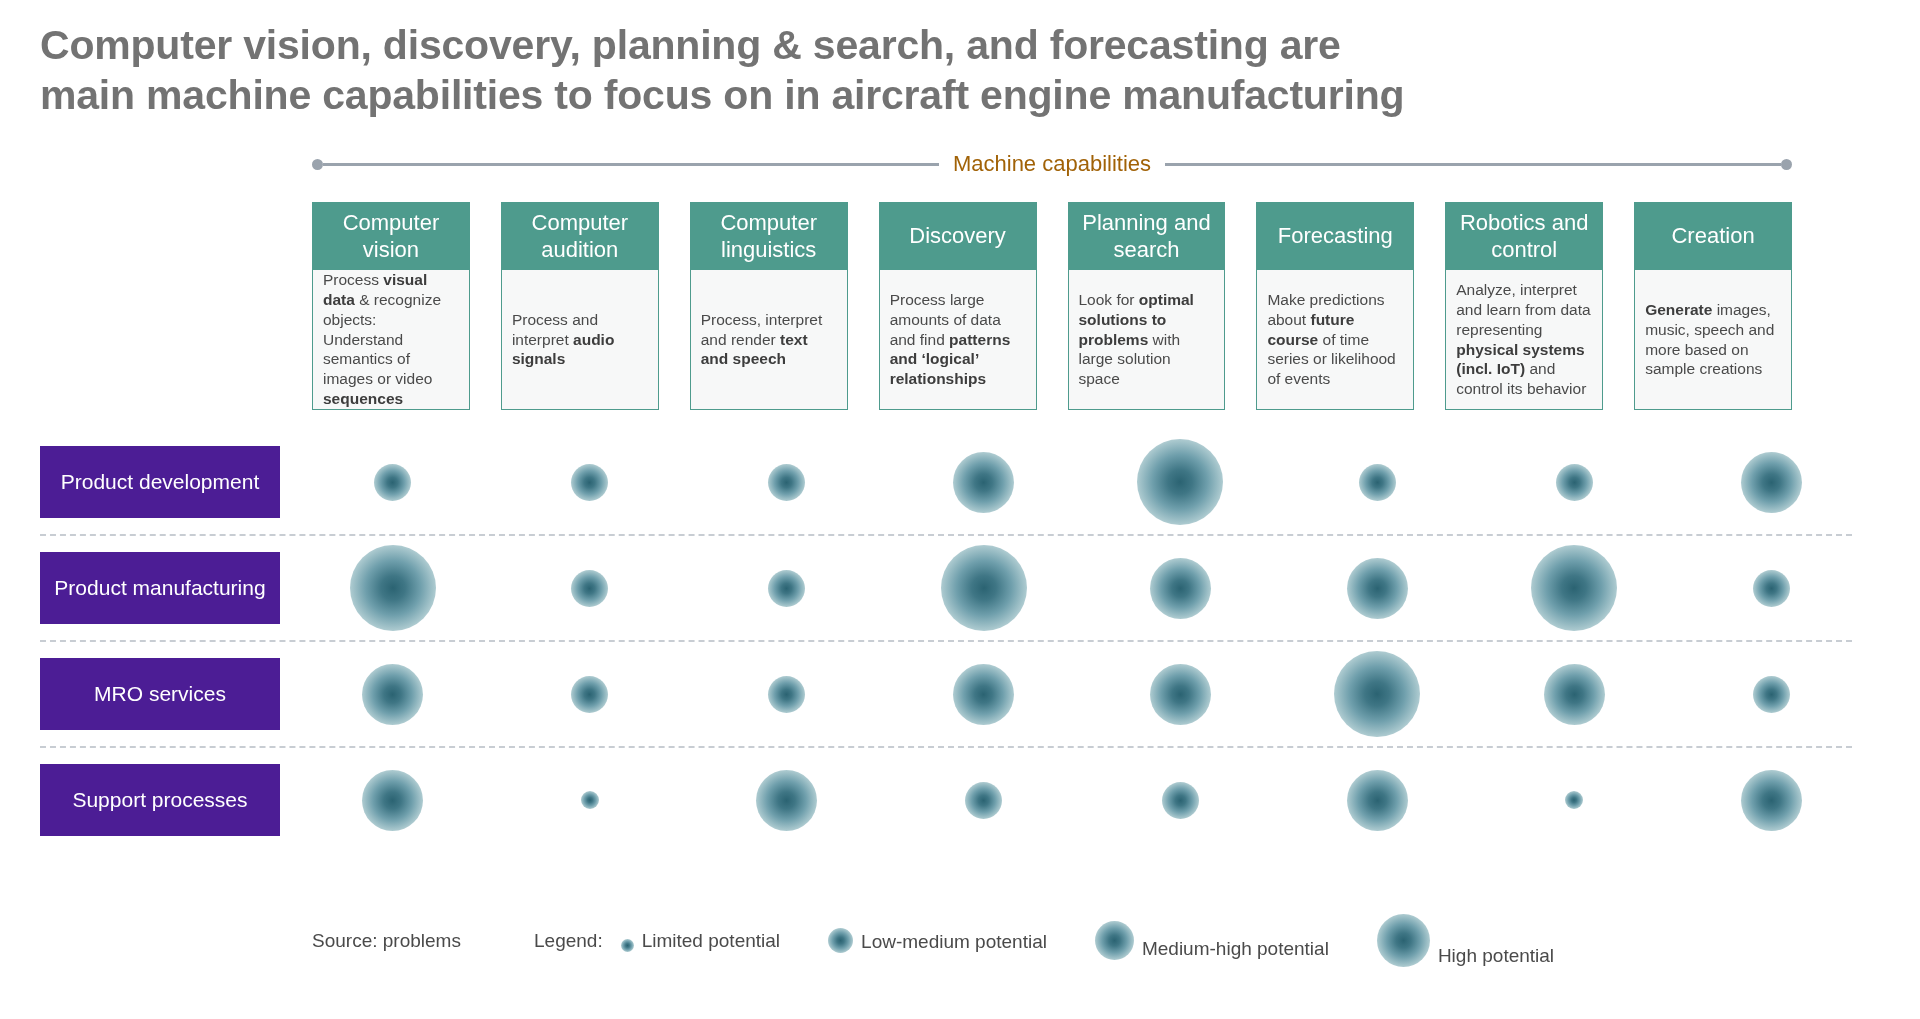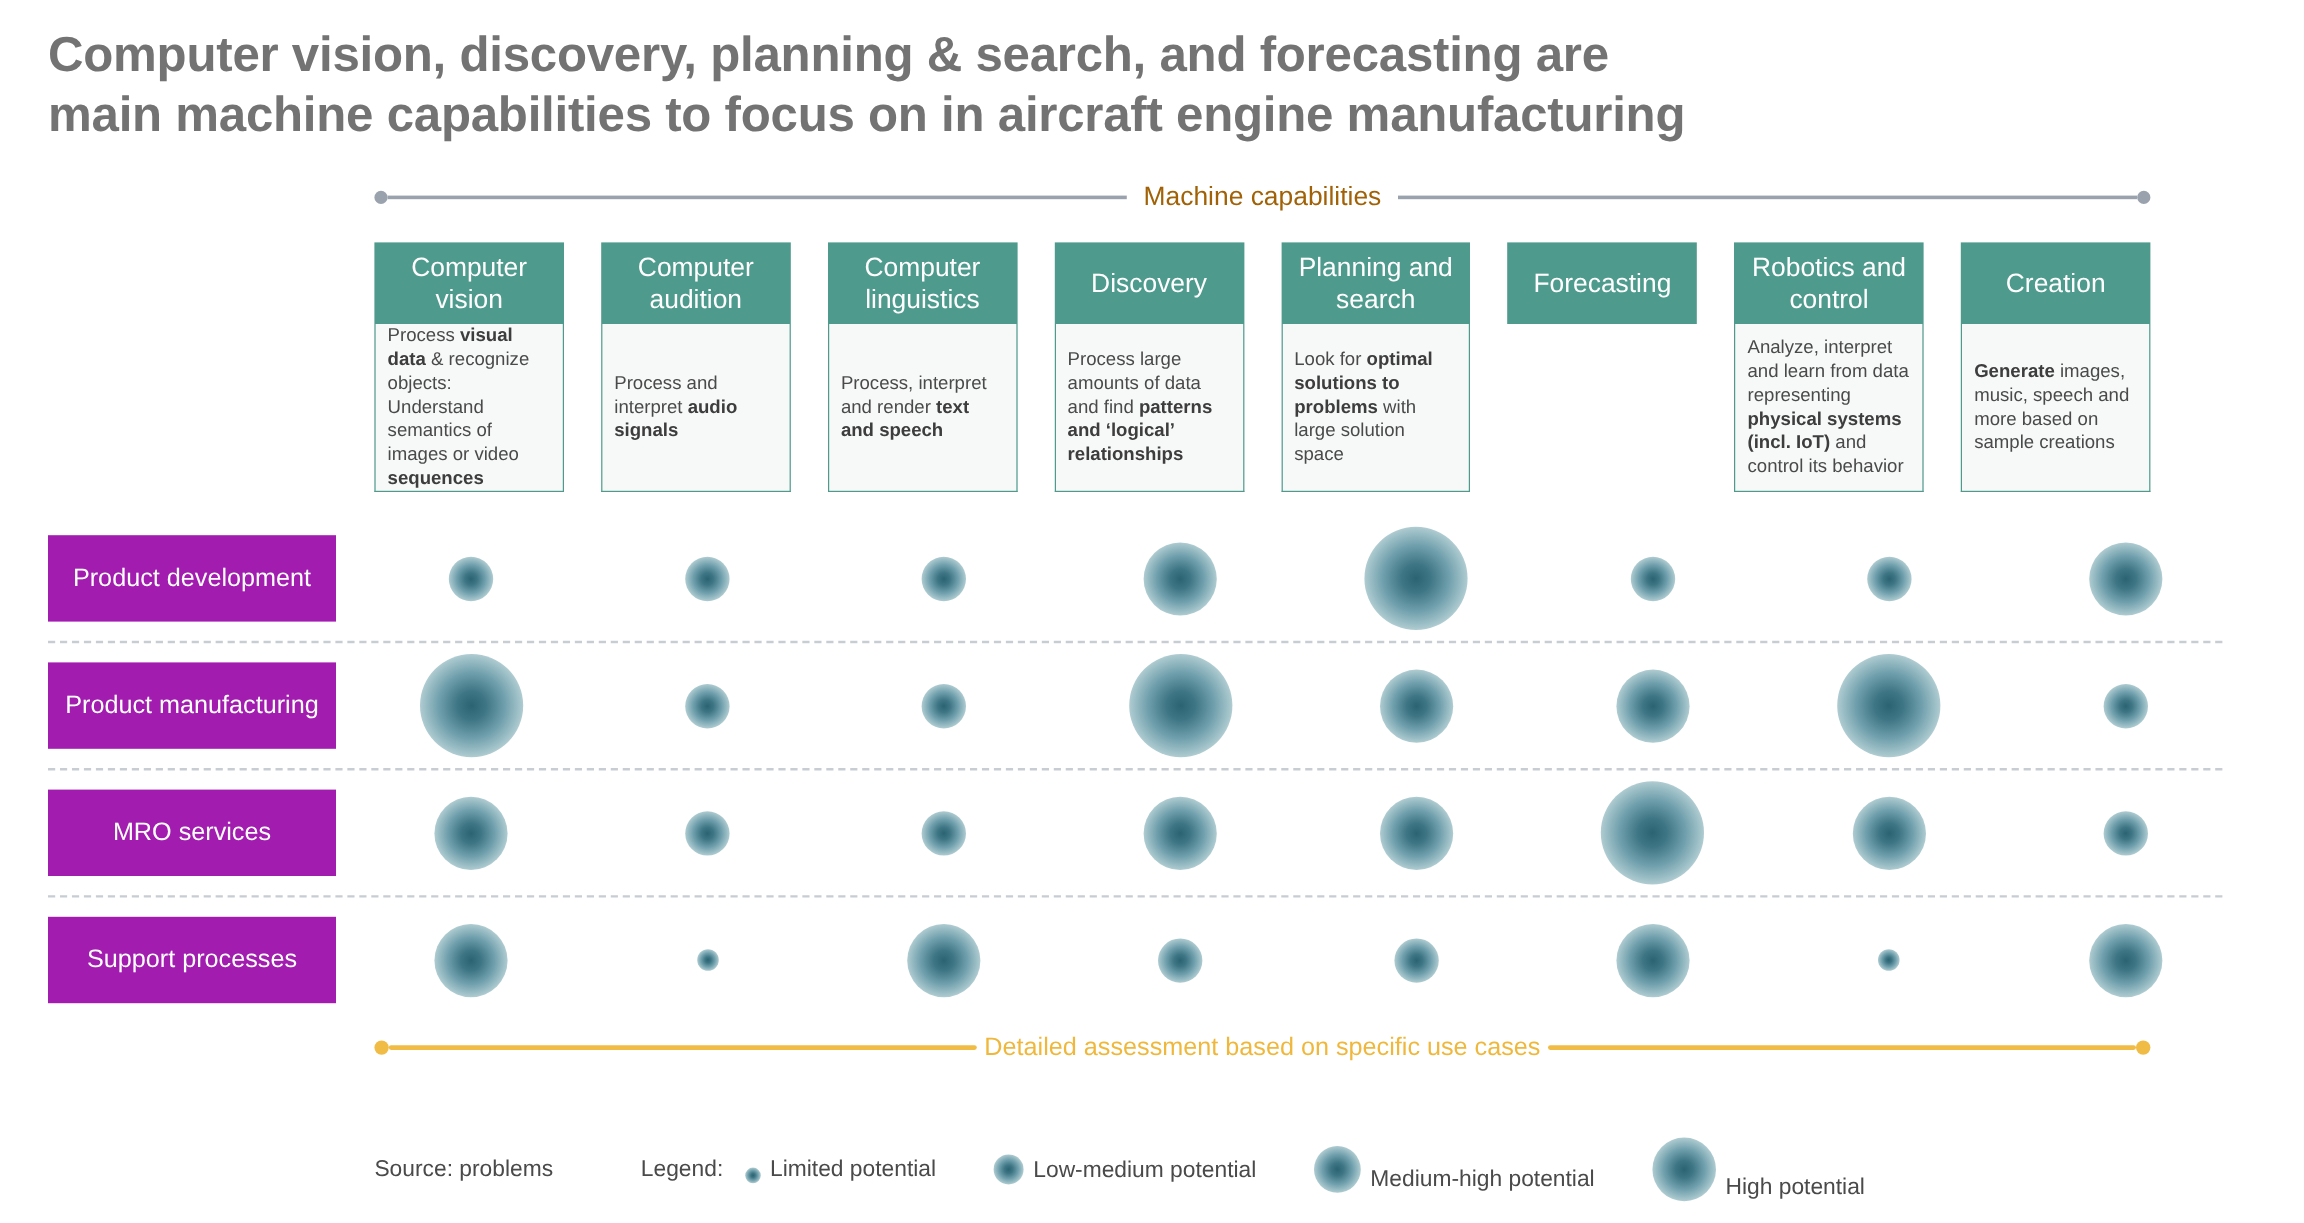--- a/index.html
+++ b/index.html
@@ -33,21 +33,21 @@
     height: 140px; background: #f7f8f8; border: 1px solid #4e9b8d; border-top: none;
     color: #4a4a4a; font-size: 15.5px; line-height: 1.28; padding: 8px 10px;
     display: flex; align-items: center;
   }
   .capability-desc b { color: #3d3d3d; }
 
   
   .matrix-area { margin-left: 40px; width: 1812px; margin-top: 20px; }
   .matrix-row { display: flex; align-items: center; height: 104px; }
   .row-label {
-    width: 240px; height: 72px; background: #a21caf; color: #ffffff;
+    width: 240px; height: 72px; background: #4c1d95; color: #ffffff;
     display: flex; align-items: center; justify-content: center; text-align: center;
     font-size: 21px; line-height: 1.3; padding: 0 10px;
   }
   .cells { flex: 1; display: flex; gap: 35px; margin-left: 32px; }
   .bubble-cell { flex: 1; display: flex; align-items: center; justify-content: center; }
   .row-divider { border-top: 2px dashed #c8cdd3; width: 1812px; }
 
   .bubble {
     border-radius: 50%;
     background: radial-gradient(circle, #2b6372 0%, #3f7685 20%, #6f9fac 45%,
@@ -117,20 +117,23 @@
           </div>
         </div>
         <div class="capability-column">
           <div class="capability-header">Planning and search</div>
           <div class="capability-desc">
             <span><span>Look for </span><b>optimal solutions to problems</b><span> with large solution space</span></span>
           </div>
         </div>
         <div class="capability-column">
           <div class="capability-header">Forecasting</div>
+          <div class="capability-desc">
+            <span><span>Make predictions about </span><b>future course</b><span> of time series or likelihood of events</span></span>
+          </div>
         </div>
         <div class="capability-column">
           <div class="capability-header">Robotics and control</div>
           <div class="capability-desc">
             <span><span>Analyze, interpret and learn from data representing </span><b>physical systems (incl. IoT)</b><span> and control its behavior</span></span>
           </div>
         </div>
         <div class="capability-column">
           <div class="capability-header">Creation</div>
           <div class="capability-desc">
@@ -255,27 +258,20 @@
           <div class="bubble-cell">
             <span class="bubble size-limited"></span>
           </div>
           <div class="bubble-cell">
             <span class="bubble size-medium-high"></span>
           </div>
         </div>
       </div>
     </div>
 
-  <div class="assessment">
-    <span class="dot"></span>
-    <span class="hline"></span>
-    <span class="label">Detailed assessment based on specific use cases</span>
-    <span class="hline"></span>
-    <span class="dot"></span>
-  </div>
 
   <div class="footer">
     <span class="source">Source: problems</span>
     <span class="legend-label">Legend:</span>
     <span class="legend-items">
         <span class="legend-item">
           <span class="bubble size-limited"></span>
           <span>Limited potential</span>
         </span>
         <span class="legend-item">

